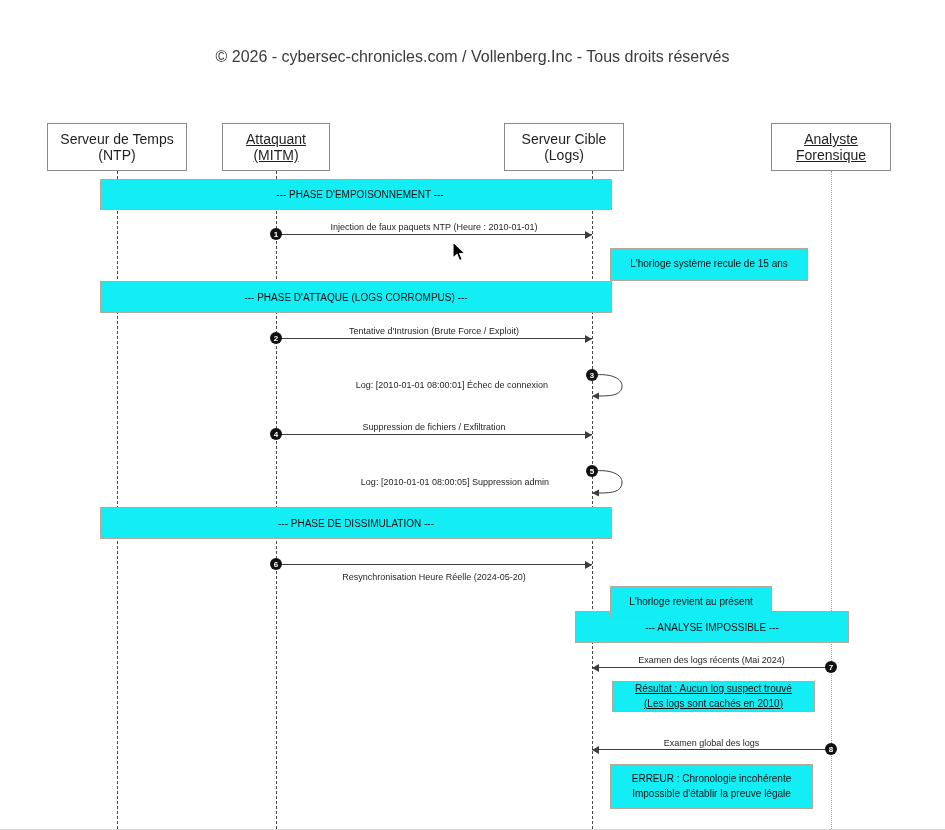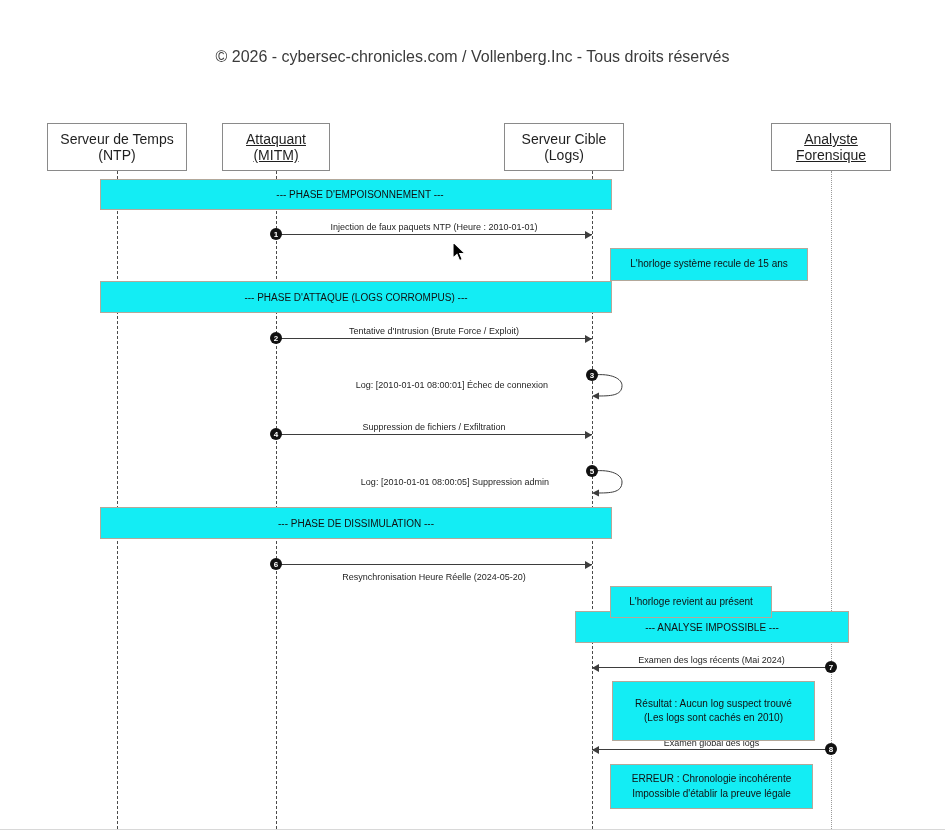--- a/index.html
+++ b/index.html
@@ -148,21 +148,21 @@
       <div class="msg-label" style="left: 0px; width: 549px; text-align: right; top: 477px;">Log: [2010-01-01 08:00:05] Suppression admin</div>
       <div class="seq" style="left: 586px; top: 465px;">5</div>
     </div>
   <div id="notes-layer">
       <div class="note" style="left: 610px; top: 248px; width: 198px; height: 33px; flex-direction: column;">
         <span>L'horloge système recule de 15 ans</span>
       </div>
       <div class="note" style="left: 610px; top: 578px; width: 162px; height: 32px; flex-direction: column; margin-top: 8px;">
         <span>L'horloge revient au présent</span>
       </div>
-      <div class="note" style="left: 612px; top: 681px; width: 203px; height: 60px; flex-direction: column;">
+      <div class="note" style="left: 612px; top: 681px; width: 203px; height: 31px; flex-direction: column; text-decoration: underline;">
         <span>Résultat : Aucun log suspect trouvé</span>
         <span>(Les logs sont cachés en 2010)</span>
       </div>
       <div class="note" style="left: 610px; top: 764px; width: 203px; height: 45px; flex-direction: column;">
         <span>ERREUR : Chronologie incohérente</span>
         <span>Impossible d'établir la preuve légale</span>
       </div>
     </div>
   <div id="actors-layer">
       <div class="actor" style="left: 47px; top: 123px; width: 140px;">

